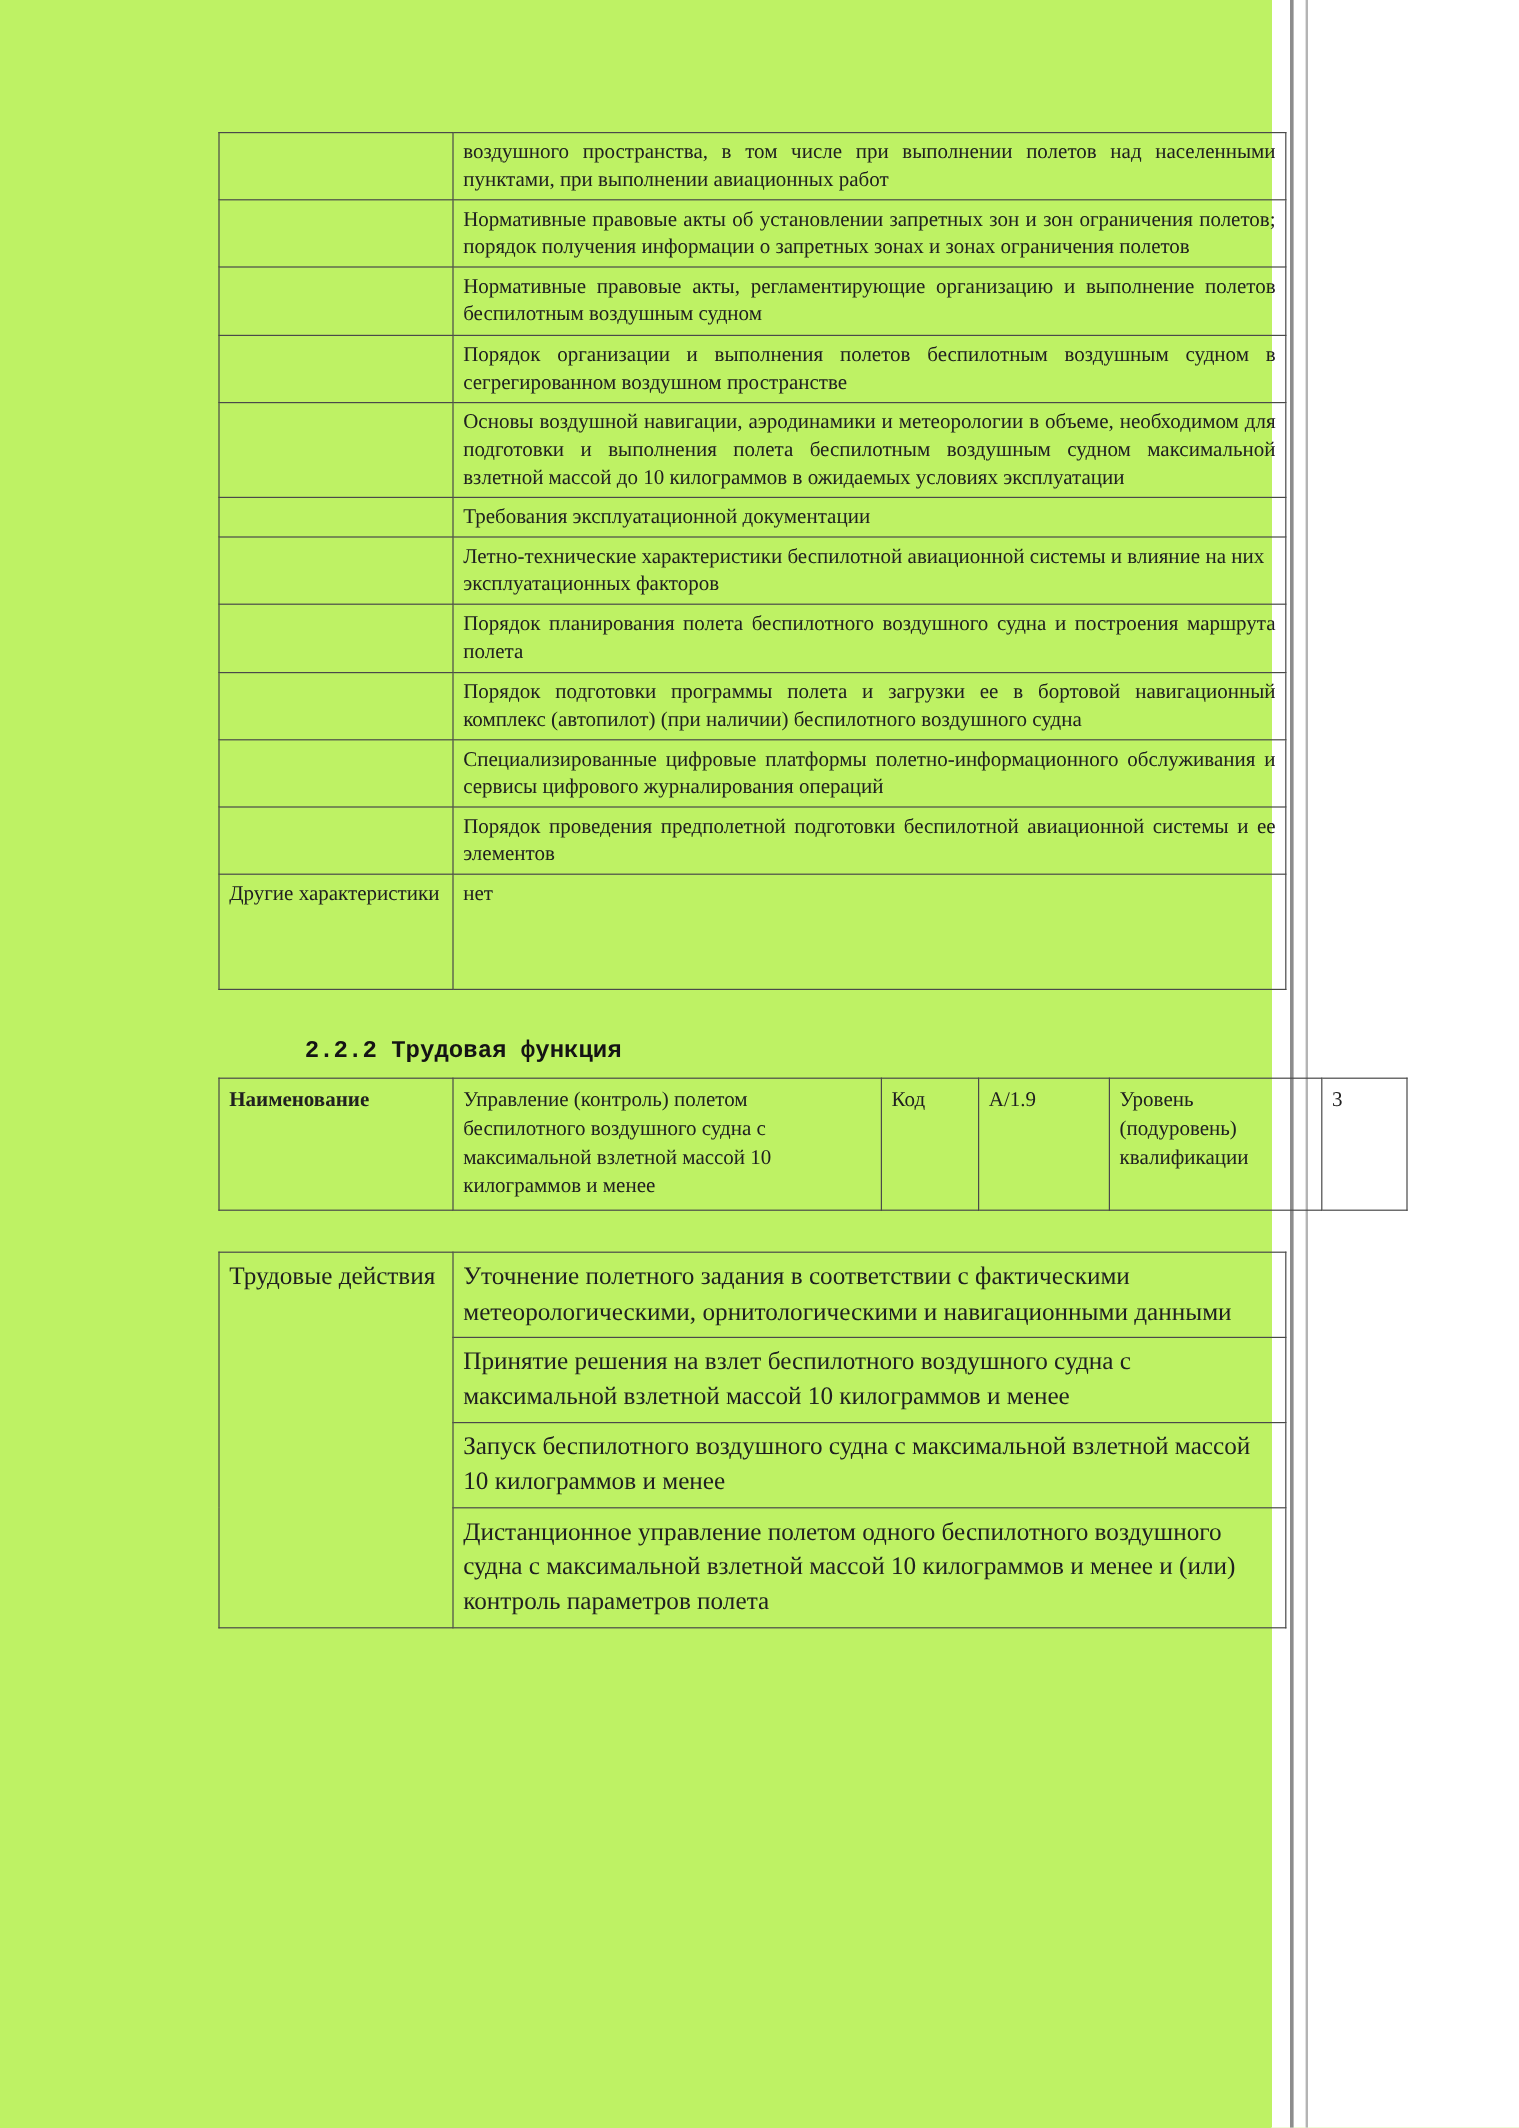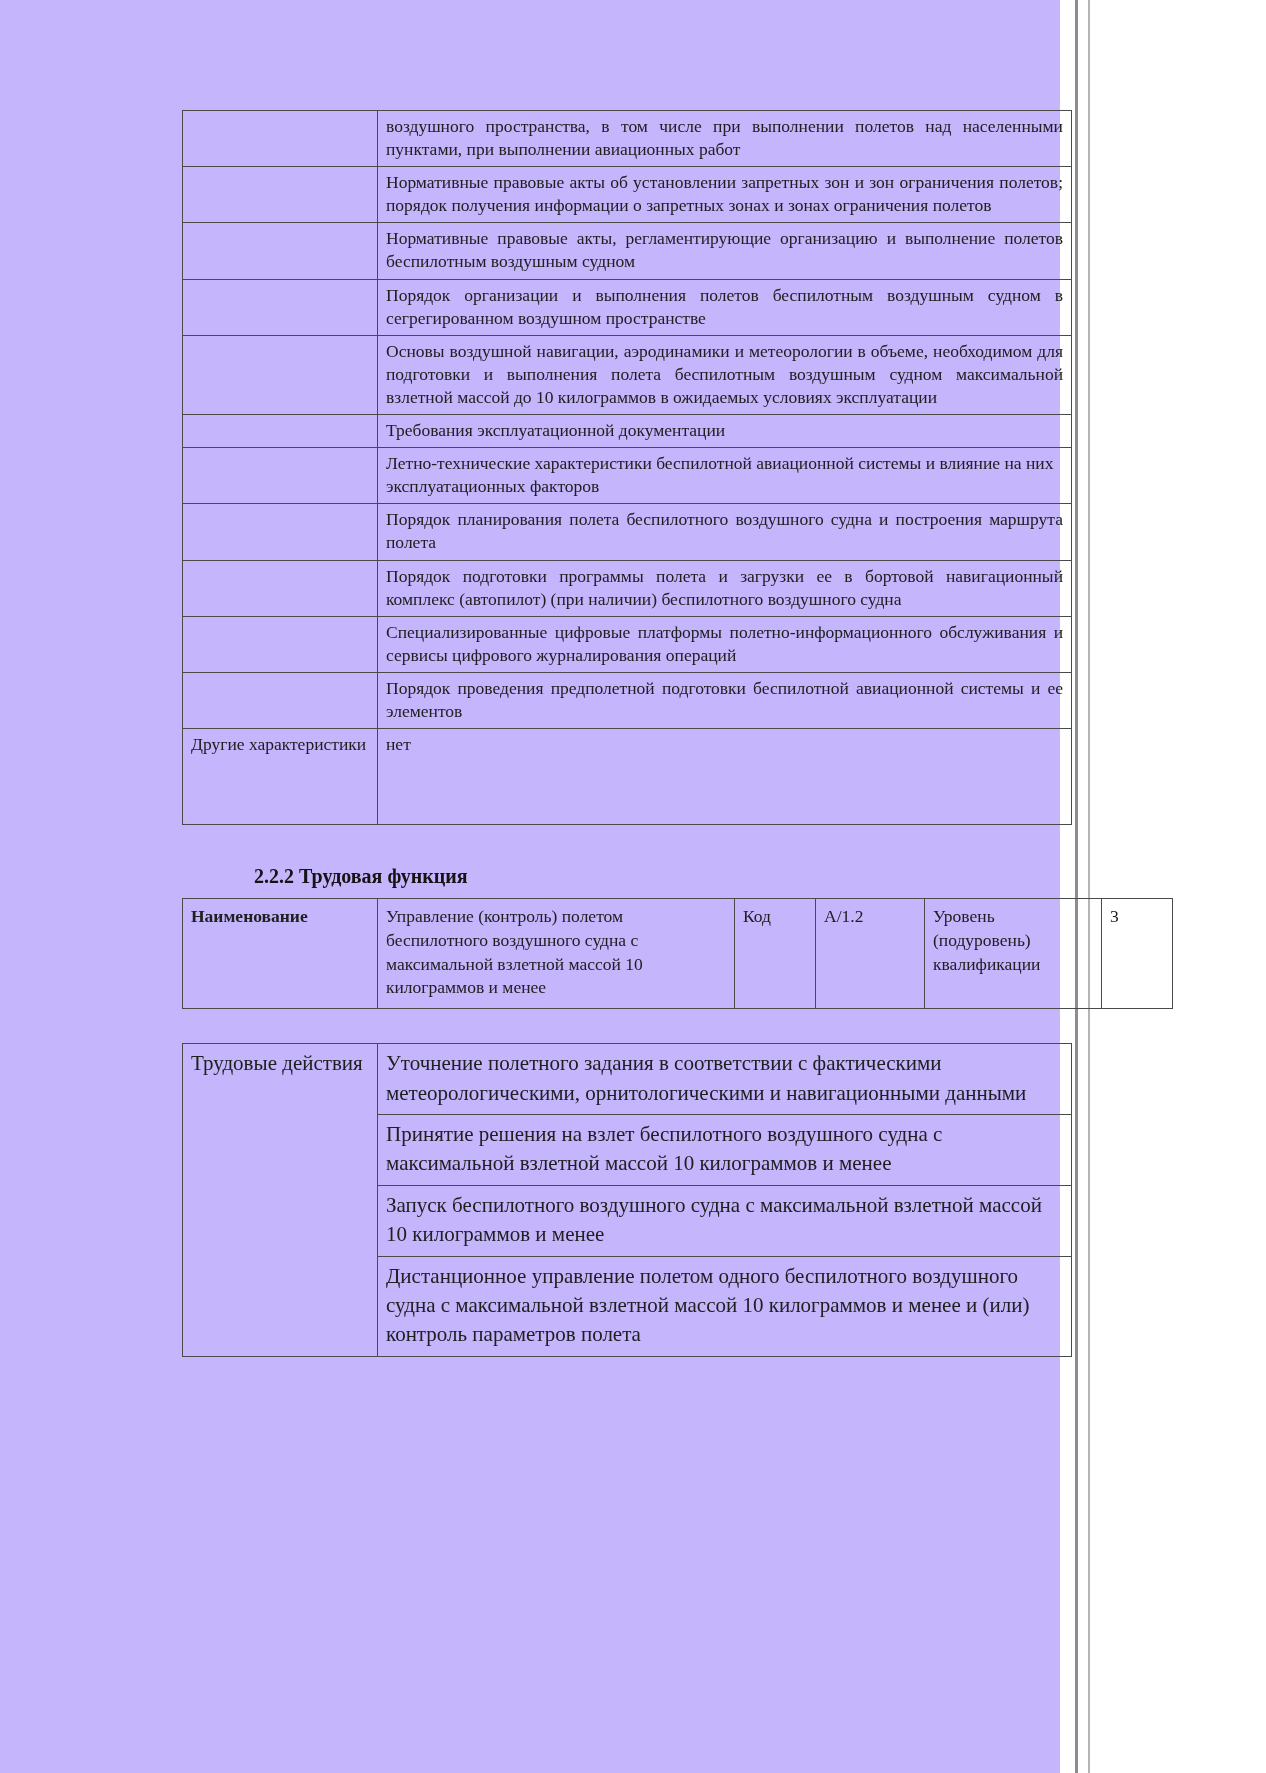--- a/index.html
+++ b/index.html
@@ -13,21 +13,21 @@
     position: relative;
     font-family: "Liberation Serif", serif;
     color: #1a1a1a;
     overflow: hidden;
   }
   .page {
     position: absolute;
     left: 0; top: 0;
     width: 1266px;
     height: 1773px;
-    background: #c4b5fd;
+    background: #bef264;
   }
   
   .scan-edge {
     position: absolute;
     top: 0;
     right: 0;
     width: 206px;
     height: 1773px;
     background: #ffffff;
   }
@@ -69,21 +69,21 @@
   }
   td.justify {
     text-align: justify;
     text-justify: inter-word;
   }
   .col-label { width: 178px; }
   .nobord-top { border-top: none; }
 
   
   .section-heading {
-    font-family: Liberation Serif, serif;
+    font-family: Liberation Mono, monospace;
     font-weight: bold;
     font-size: 20px;
     margin: 40px 0 10px 72px;
     color: #141414;
   }
 
   
   table.func {
     border-collapse: collapse;
     width: 890px;
@@ -189,21 +189,21 @@
       </table>
 
     <div class="section-heading">2.2.2 Трудовая функция</div>
 
     <table class="func">
       <tbody>
           <tr>
         <td class="fn-name">Наименование</td>
         <td class="fn-value">Управление (контроль) полетом беспилотного воздушного судна с максимальной взлетной массой 10 килограммов и менее</td>
         <td class="fn-kod">Код</td>
-        <td class="fn-code">A/1.2</td>
+        <td class="fn-code">A/1.9</td>
         <td class="fn-lvl">Уровень (подуровень) квалификации</td>
         <td class="fn-num">3</td>
       </tr>
     </tbody>
       </table>
 
     <div class="gap"></div>
 
     <table class="actions">
       <tbody>

